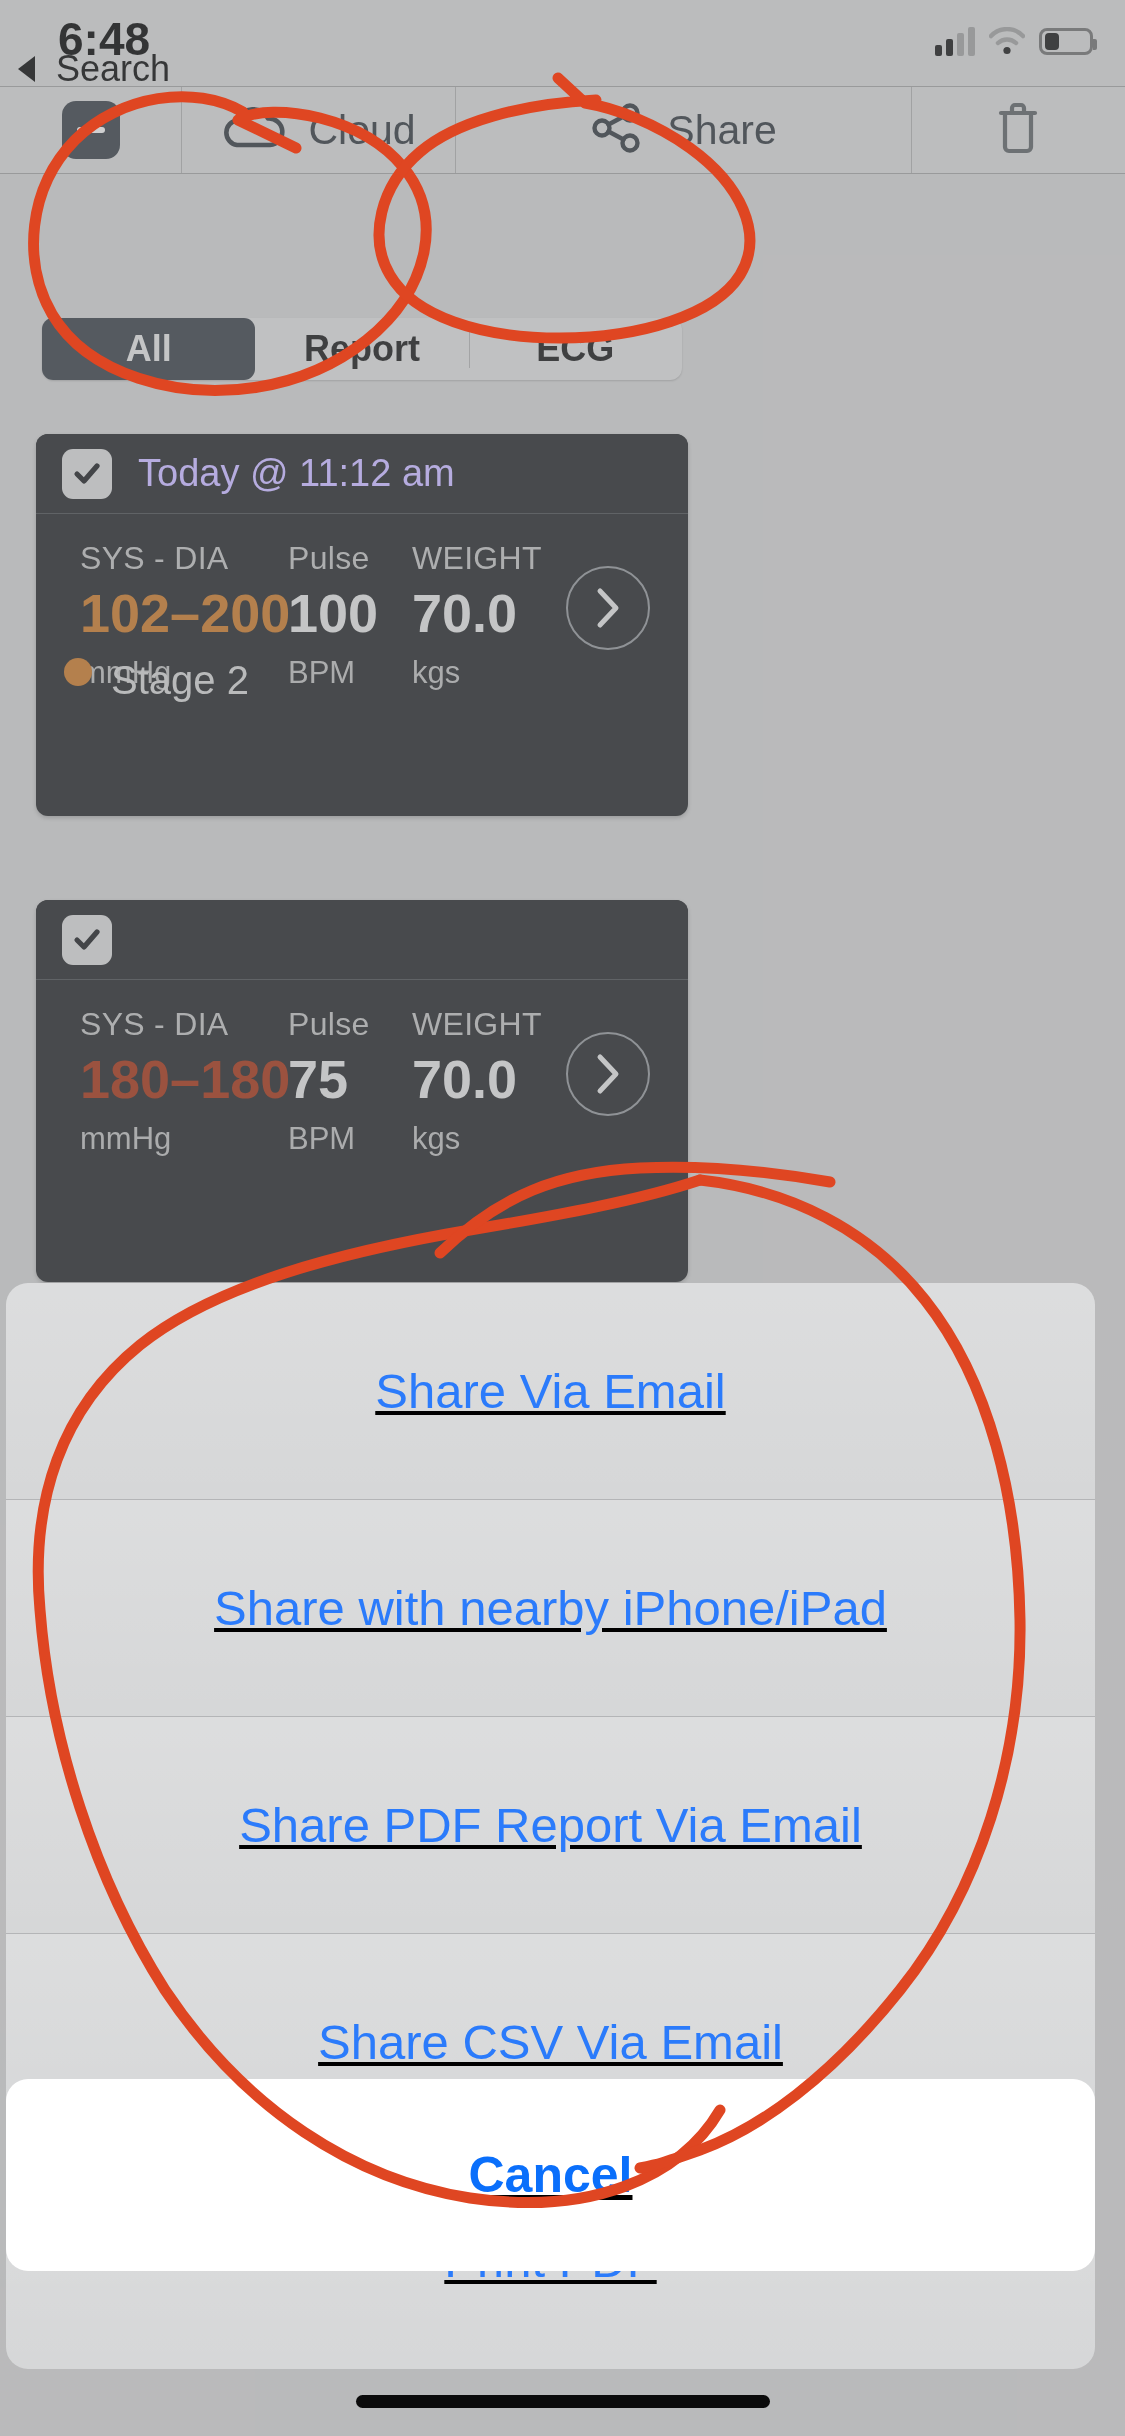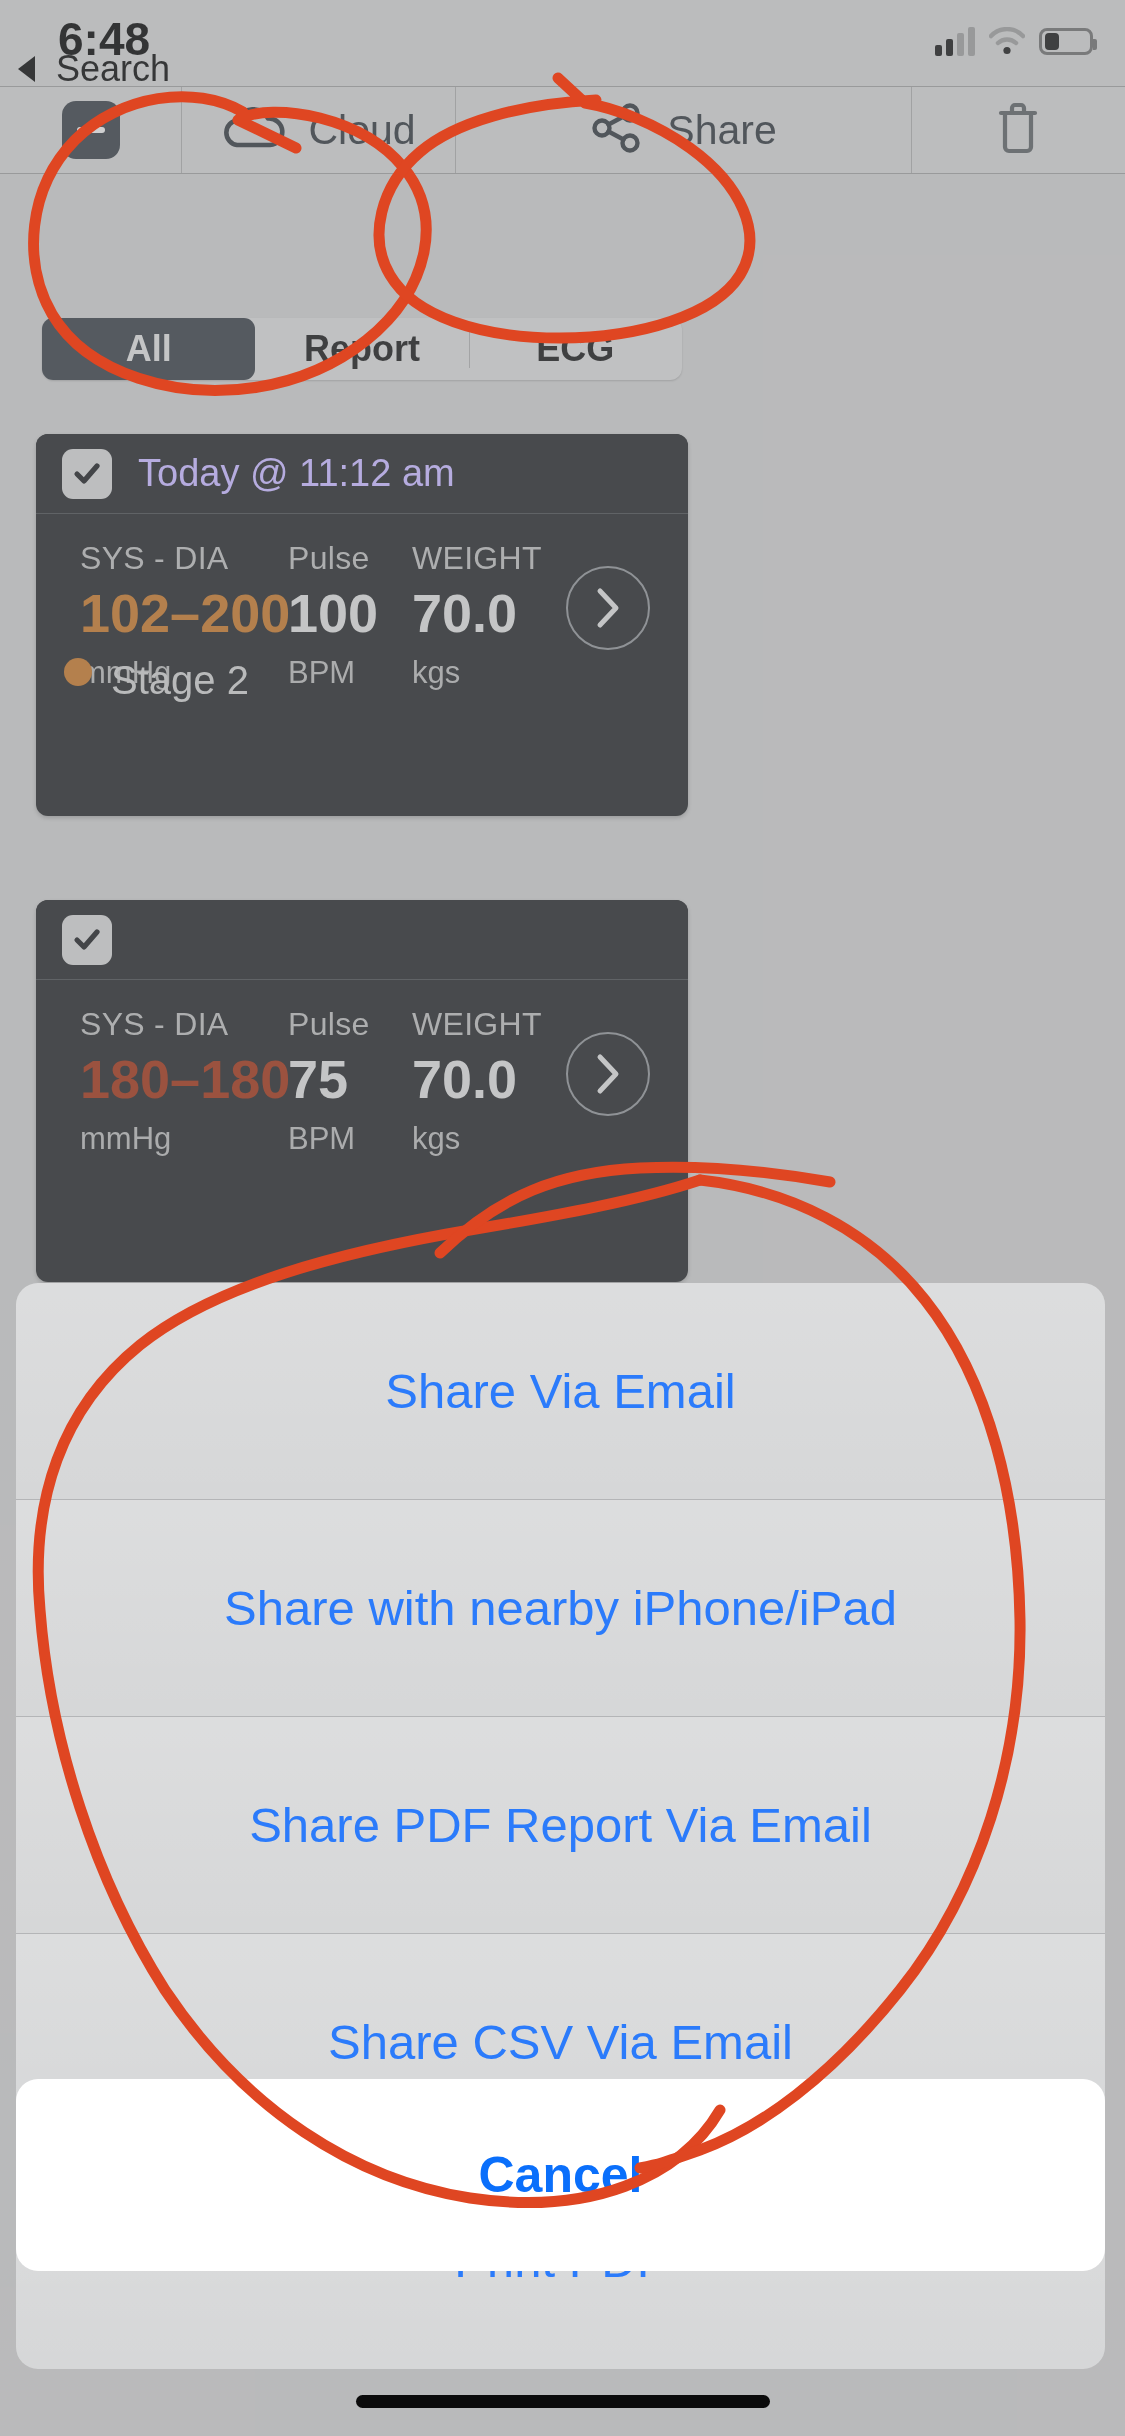--- a/index.html
+++ b/index.html
@@ -146,24 +146,25 @@
   .stage-txt { font-size:40px; color:#c9c9c9; }
 
   
   .dim {
     position:absolute; left:0; top:0; width:1125px; height:2436px;
     background:rgba(150,152,156,0.30);
   }
 
   
   .sheet {
-    position:absolute; left:16px; width:1089px;
+    position:absolute; left:6px; width:1089px;
     background:#d6d7d8;
     border-radius:22px; overflow:hidden;
     backdrop-filter:blur(8px);
+    text-decoration:underline;
   }
   .sheet-opts { top:1283px; height:1086px; }
   .opt {
     height:217px; display:flex; align-items:center; justify-content:center;
     font-size:49px; color:#2b7bfb;
     border-bottom:1px solid #b4b5b7;
     background:linear-gradient(180deg, rgba(255,255,255,.16), rgba(255,255,255,0));
   }
   .opt:last-child { border-bottom:none; }
 

